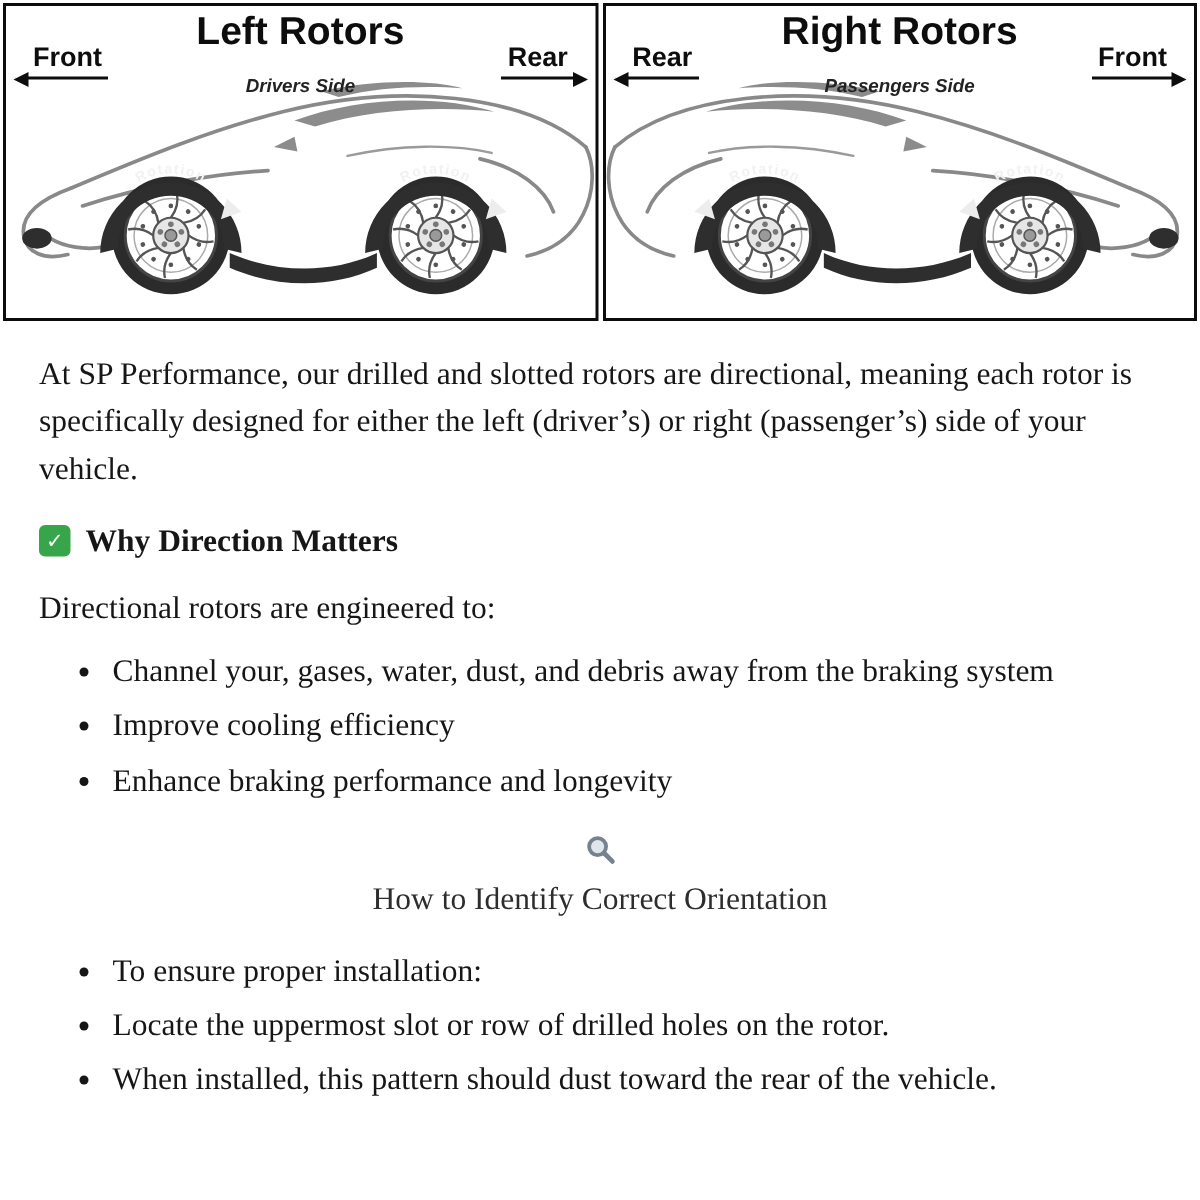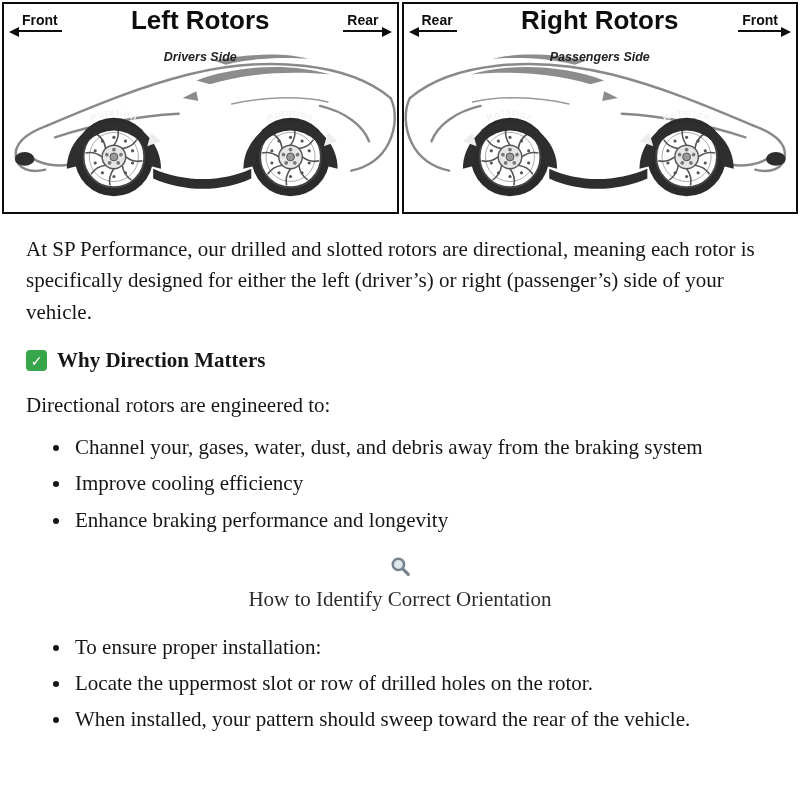--- a/index.html
+++ b/index.html
@@ -4,21 +4,21 @@
 <style>
   html,body{margin:0;padding:0;background:#fff;}
   body{width:800px;font-family:"Liberation Serif",serif;color:#161616;}
 
   
   .diagram{display:flex;gap:3px;margin:2px 2px 0;}
   .panel{flex:1;border:2px solid #0c0c0c;position:relative;padding-top:45px;background:#fff;min-width:0;}
   .hdr-center{position:absolute;top:3px;left:0;right:0;text-align:center;line-height:1.05;}
   .panel-title{font-family:"Liberation Sans",sans-serif;font-weight:bold;font-size:26px;color:#0d0d0d;}
   .panel-subtitle{font-family:"Liberation Sans",sans-serif;font-weight:bold;font-style:italic;font-size:12.5px;color:#222;margin-top:17px;}
-  .dir{position:absolute;top:8px;font-family:"Liberation Sans",sans-serif;font-weight:bold;font-size:14px;
+  .dir{position:absolute;top:24px;font-family:"Liberation Sans",sans-serif;font-weight:bold;font-size:18px;
        color:#0d0d0d;border-bottom:2.5px solid #0d0d0d;padding:0 4px 2px;}
   .dir.at-left{left:14px;} .dir.at-right{right:14px;}
   .tri{position:absolute;bottom:-7px;width:0;height:0;border-top:5.5px solid transparent;border-bottom:5.5px solid transparent;}
   .tri.left{left:-9px;border-right:10px solid #0d0d0d;}
   .tri.right{right:-9px;border-left:10px solid #0d0d0d;}
   svg.car{display:block;width:100%;height:auto;}
   text.rot{font-family:"Liberation Sans",sans-serif;font-weight:bold;font-size:9.5px;fill:#f2f2f2;letter-spacing:1px;}
 
   
   .content{padding:20px 26px 24px;}
@@ -166,16 +166,16 @@
     <svg class="mag-icon" viewBox="0 0 20 20">
       <circle cx="8" cy="8" r="5.4" fill="#dfe6ec" stroke="#76828e" stroke-width="2.4"></circle>
       <line x1="12.4" y1="12.4" x2="17.4" y2="17.4" stroke="#76828e" stroke-width="3" stroke-linecap="round"></line>
     </svg>
     <span>How to Identify Correct Orientation</span>
   </div>
 
   <ul class="bullets">
     <li>To ensure proper installation:</li>
     <li>Locate the uppermost slot or row of drilled holes on the rotor.</li>
-    <li>When installed, your pattern should sweep toward the rear of the vehicle.</li>
+    <li>When installed, this pattern should dust toward the rear of the vehicle.</li>
   </ul>
 
 </div>
 
 </body></html>

